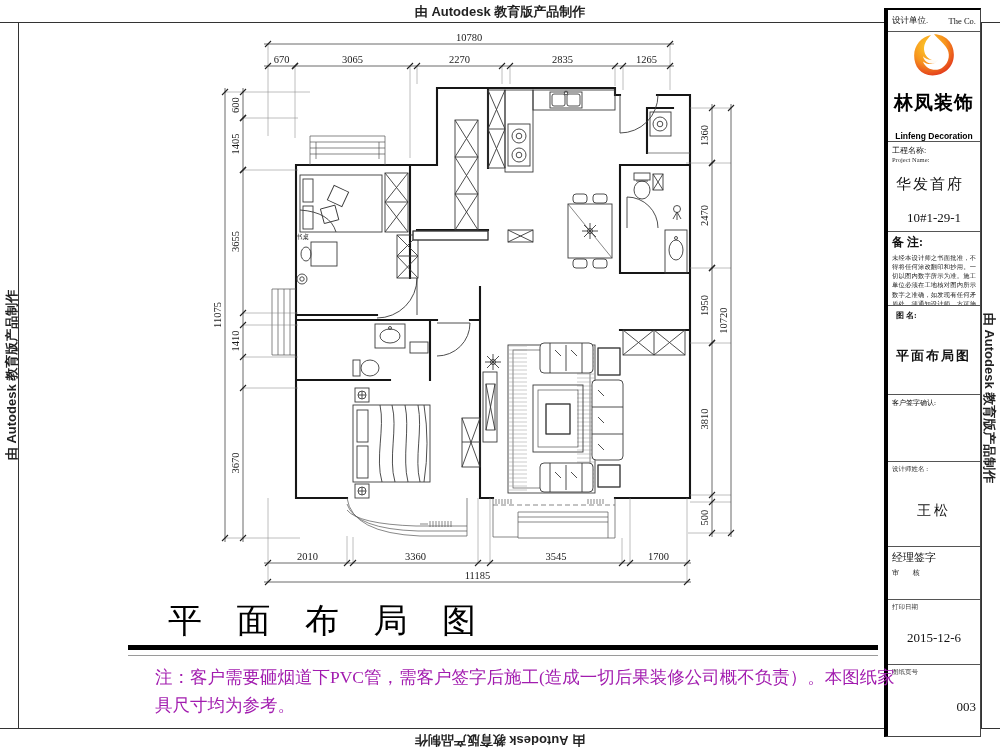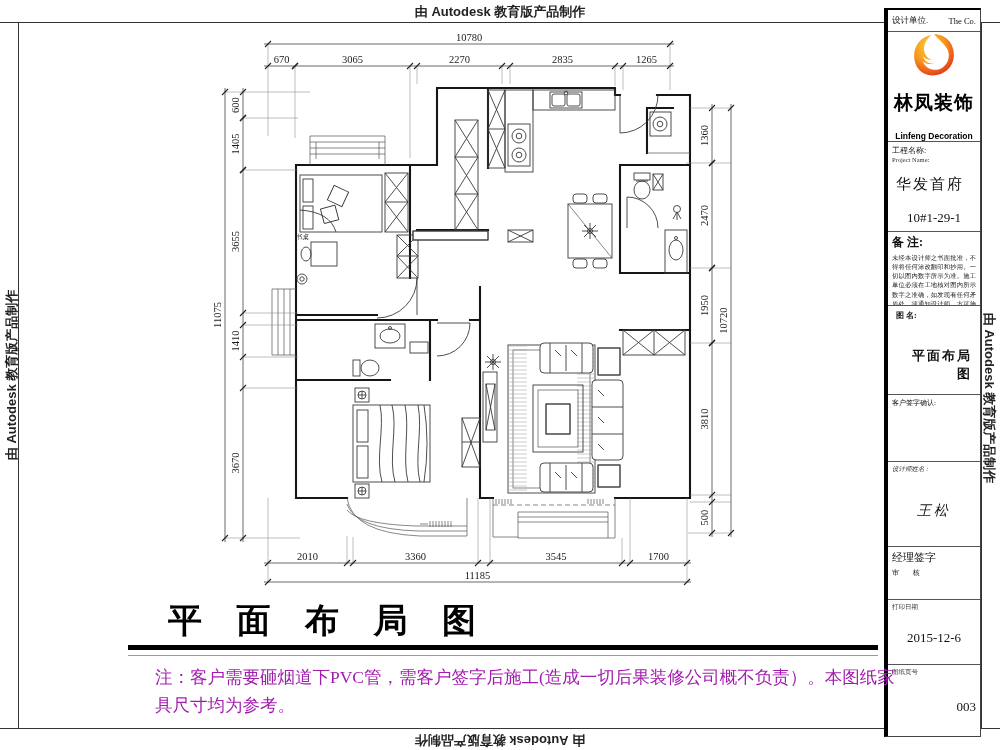--- a/index.html
+++ b/index.html
@@ -41,33 +41,33 @@
              font-size:8.5px; color:#000; }
   .tb-project { height:90px; padding:3px 4px; }
   .tb-label  { font-size:8px; }
   .tb-label-sm { font-size:6.5px; color:#333; }
   .proj-name { font-size:15px; margin-top:12px; margin-left:4px; letter-spacing:2px; }
   .proj-no   { font-size:13px; text-align:center; margin-top:16px; }
   .tb-notes { height:74px; padding:2px 4px; }
   .notes-label { font-size:12px; font-weight:bold; }
   .notes-text { font-size:6.3px; line-height:1.45; margin-top:2px; text-align:justify; color:#222; }
   .tb-name { height:89px; padding:4px 8px;font-weight:bold; }
-  .dwg-name { font-size:13px; text-align:right; margin-top:26px; letter-spacing:2px;margin-left:15px; }
+  .dwg-name { font-size:13px; text-align:left; margin-top:26px; letter-spacing:2px; }
   .tb-client { height:67px; padding:3px 4px; font-size:7px; }
-  .tb-designer { height:85px; padding:3px 4px;font-style:italic; }
+  .tb-designer { height:85px; padding:3px 4px; }
   .designer-name { font-size:14px; text-align:center; margin-top:28px; letter-spacing:3px; }
   .tb-manager { height:53px; padding:3px 4px; }
   .mgr-label { font-size:11px; }
   .review-label { font-size:7px; margin-top:3px; letter-spacing:6px; }
   .tb-date { height:65px; padding:3px 4px; }
   .date-val { font-size:13px; text-align:center; margin-top:18px; }
   .tb-sheet { height:74px; padding:3px 4px; border-bottom:none; }
   .sheet-val { font-size:13px; text-align:right; margin-top:22px; }
   
-  .f-title { position:absolute; left:168px; top:598px; font-size:34px; font-weight:bold;
+  .f-title { position:absolute; left:168px; top:598px; font-size:34px; font-weight:normal;
              letter-spacing:13px; color:#000; }
   .f-bar   { position:absolute; left:128px; top:645px; width:750px; height:5px; background:#000; }
   .f-bar2  { position:absolute; left:128px; top:655px; width:750px; height:1px; background:#9a9a9a; }
   .f-note  { position:absolute; left:128px; top:663px; width:752px; font-size:17.5px;
              line-height:1.6; color:#a21caf;margin-left:27px; }
 </style>
 </head>
 <body>
 
 <div class="stamp stamp-top">由 Autodesk 教育版产品制作</div>

